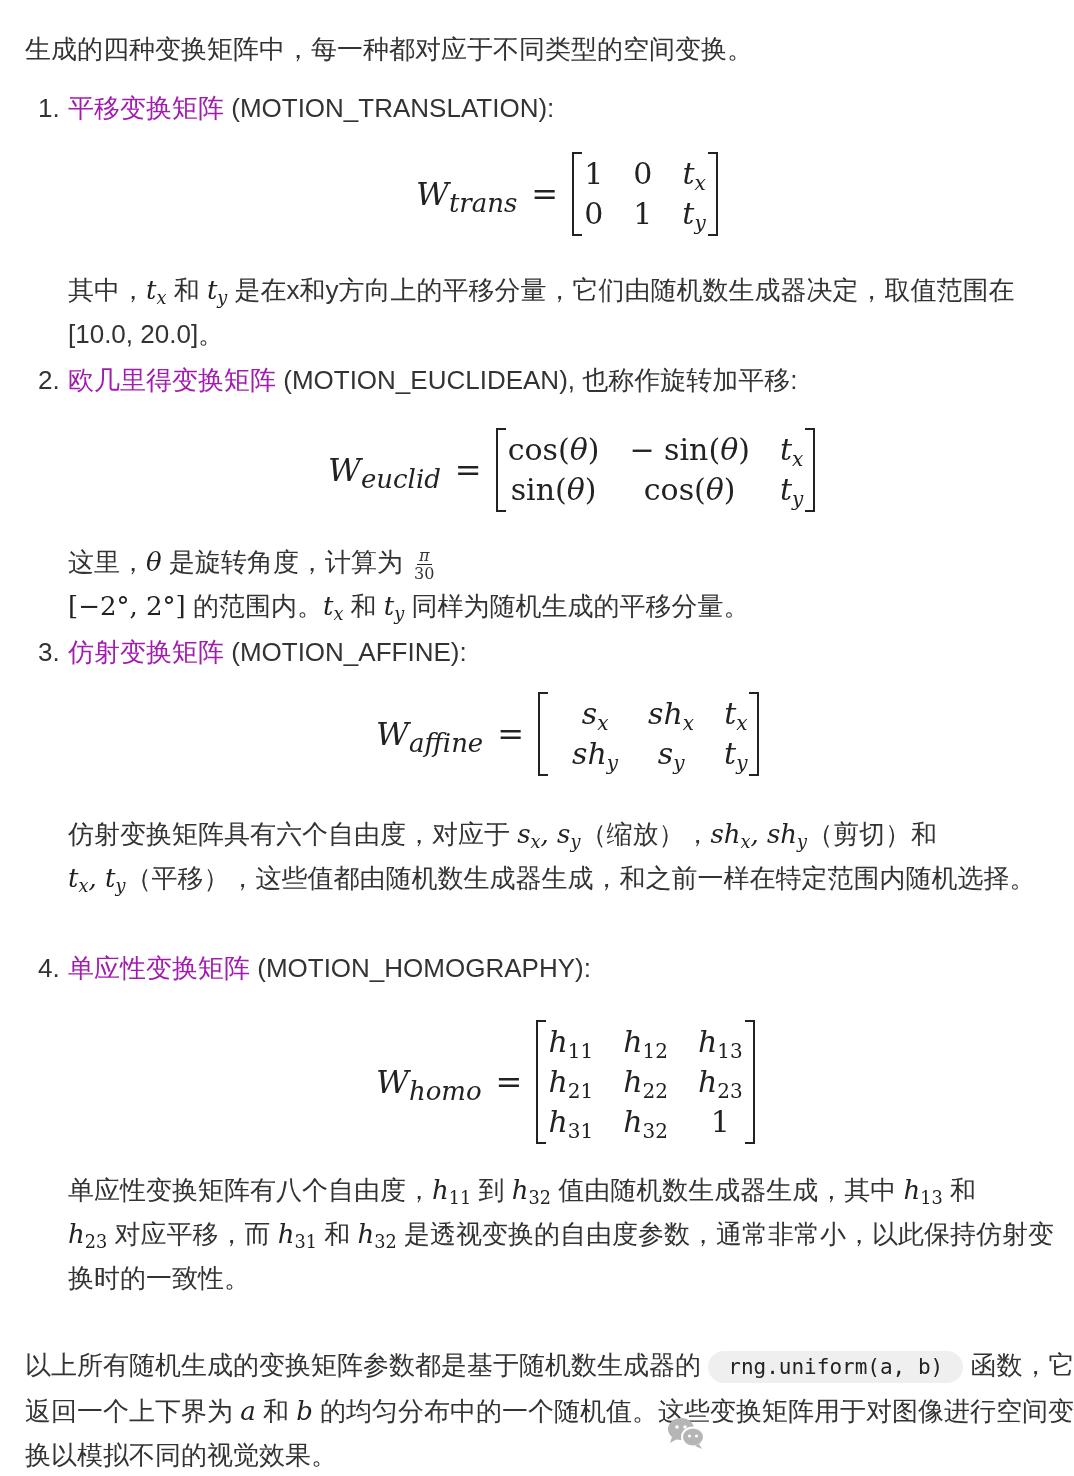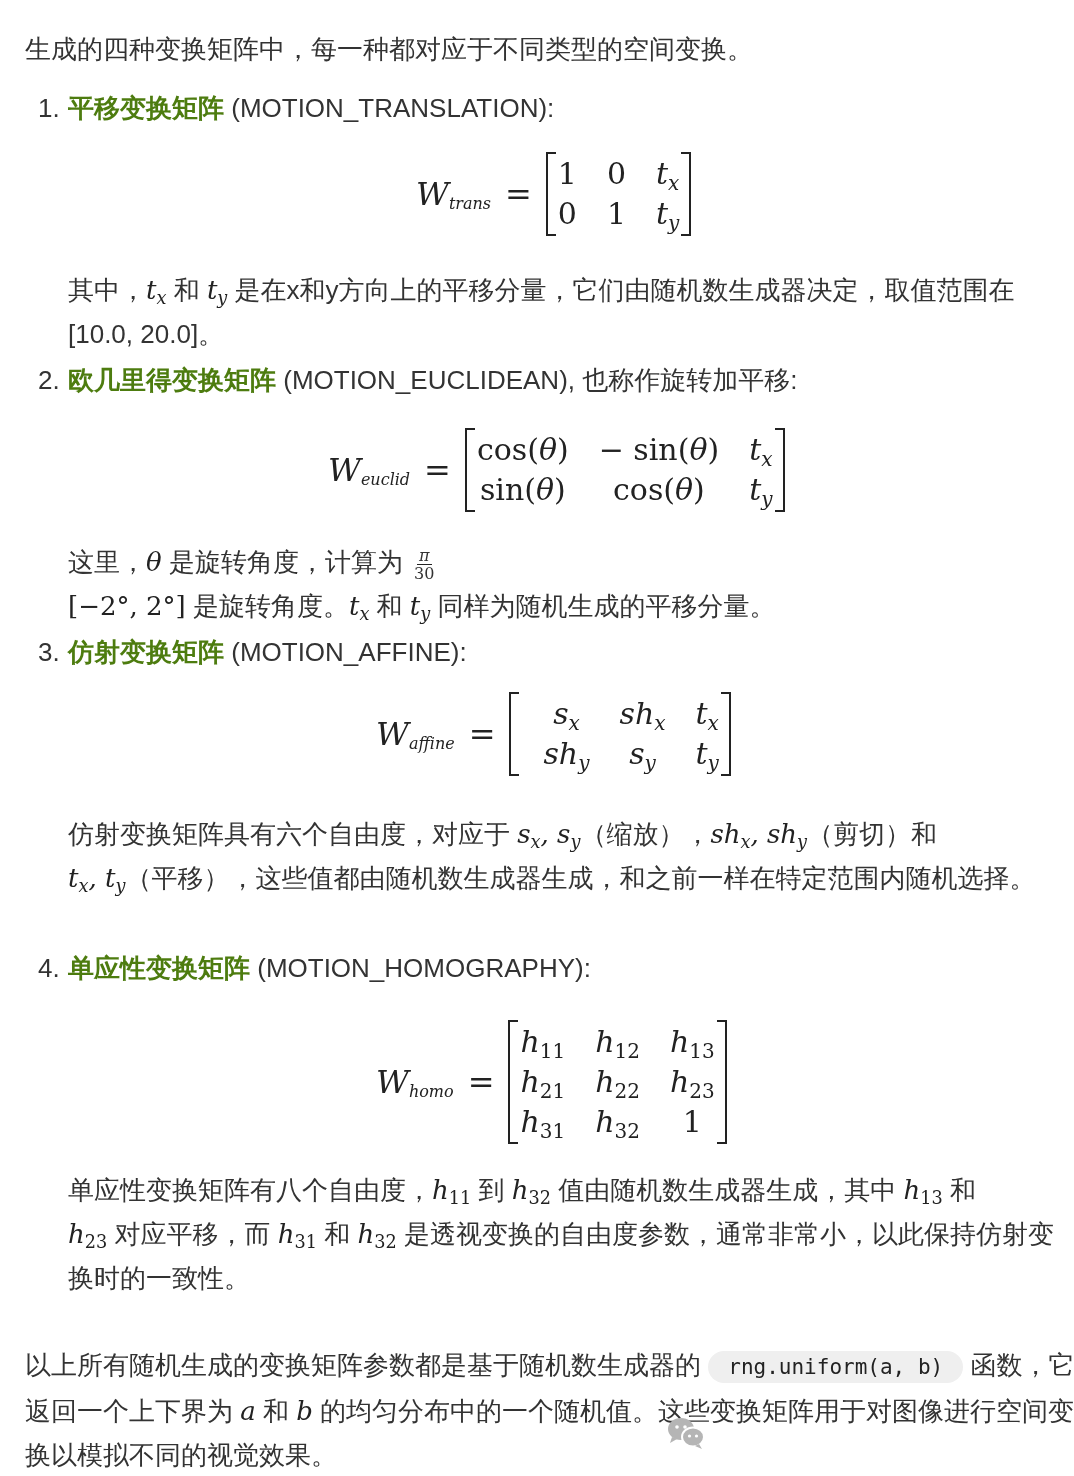--- a/index.html
+++ b/index.html
@@ -8,28 +8,28 @@
     font-family: "Liberation Sans", "DejaVu Sans", sans-serif;
     color: #333333; font-size: 26px; line-height: 44px;
   }
   .page { position: absolute; left: 12px; top: 0; width: 1052px; }
   p { margin: 13px; }
   .intro { position: absolute; top: 14px; left: 0; }
   ol { list-style: none; margin: 0; padding: 0; }
   .item { position: absolute; left: 0; width: 1052px; }
   .item-head { position: relative; padding-left: 56px; }
   .item-num { position: absolute; left: 26px; top: 0; }
-  .item-title { font-weight: bold; color: #4d7c0f; }
+  .item-title { font-weight: normal; color: #a21caf; }
   .item-body { padding-left: 56px; }
   .math { font-family: "DejaVu Serif", "Liberation Serif", serif; font-style: italic; color: #222; }
   .mrm { font-family: "DejaVu Serif", "Liberation Serif", serif; font-style: normal; color: #222; }
   sub { font-size: 0.68em; line-height: 0; vertical-align: -0.28em; }
   .eq { position: absolute; display: flex; align-items: center; font-family: "DejaVu Serif", "Liberation Serif", serif; color: #222; }
   .eq .lhs { font-style: italic; font-size: 32px; }
-  .eq .lhs sub { font-size: 16px; }
+  .eq .lhs sub { font-size: 26px; }
   .eq .equals { font-size: 32px; margin: 0 14px; }
   .matrix { position: relative; padding: 0 12px; display: grid; column-gap: 30px; font-size: 30px; line-height: 40px; }
   .matrix::before, .matrix::after {
     content: ""; position: absolute; top: -2px; bottom: -2px; width: 8px;
     border: 2px solid #222;
   }
   .matrix::before { left: 0; border-right: none; }
   .matrix::after { right: 0; border-left: none; }
   .cell { text-align: center; }
   .cell.it { font-style: italic; }
@@ -92,21 +92,21 @@
           <span class="cell it">t<sub>x</sub></span>
           <span class="cell mrm">sin(<i>θ</i>)</span>
           <span class="cell mrm">cos(<i>θ</i>)</span>
           <span class="cell it">t<sub>y</sub></span>
         </div>
       </div>
       <div class="item-body" style="position:absolute; top:182px; width:996px;">
         <span>这里，</span><span class="math">θ</span><span> 是旋转角度，计算为 </span><span class="frac">
             <span class="num">π</span>
             <span>30</span>
-          </span><br><span class="mrm">[−2°, 2°]</span><span> 是旋转角度。</span><span class="math">t<sub>x</sub></span><span> 和 </span><span class="math">t<sub>y</sub></span><span> 同样为随机生成的平移分量。</span>
+          </span><br><span class="mrm">[−2°, 2°]</span><span> 的范围内。</span><span class="math">t<sub>x</sub></span><span> 和 </span><span class="math">t<sub>y</sub></span><span> 同样为随机生成的平移分量。</span>
       </div>
     </li>
 
     <li class="item" style="top:630px;">
       <div class="item-head">
         <span class="item-num">3.</span>
         <span class="item-title">仿射变换矩阵</span><span> (MOTION_AFFINE):</span>
       </div>
       <div class="eq" style="left:364px; top:64px;">
         <span class="lhs"><span>W</span><sub>affine</sub></span>

